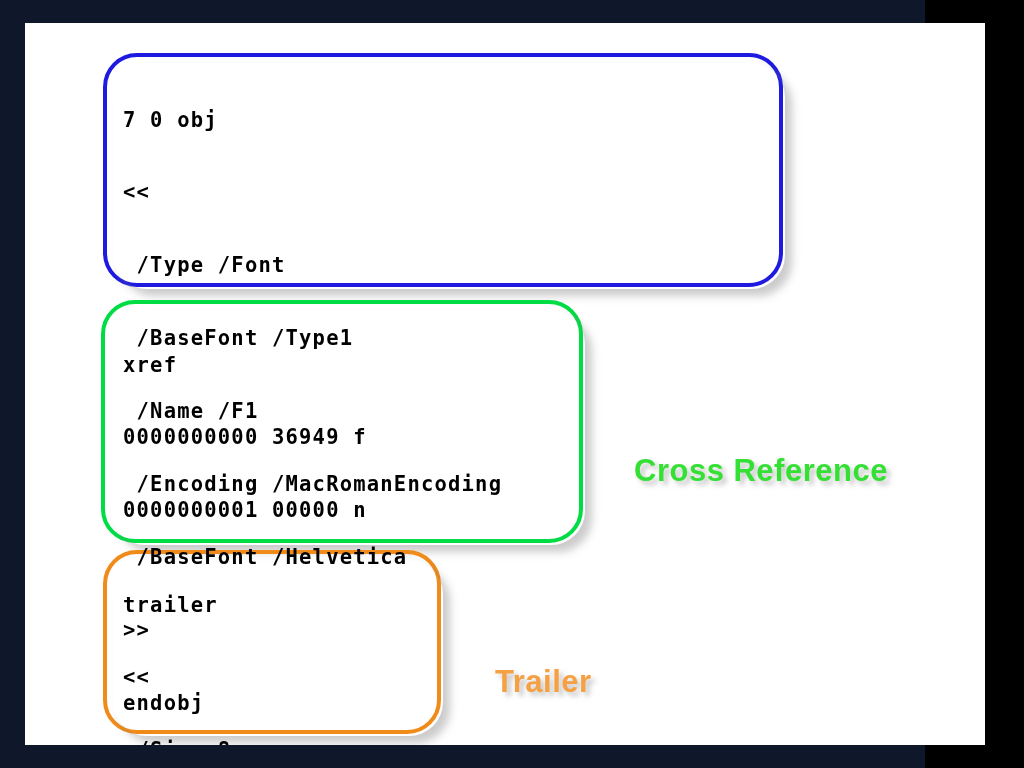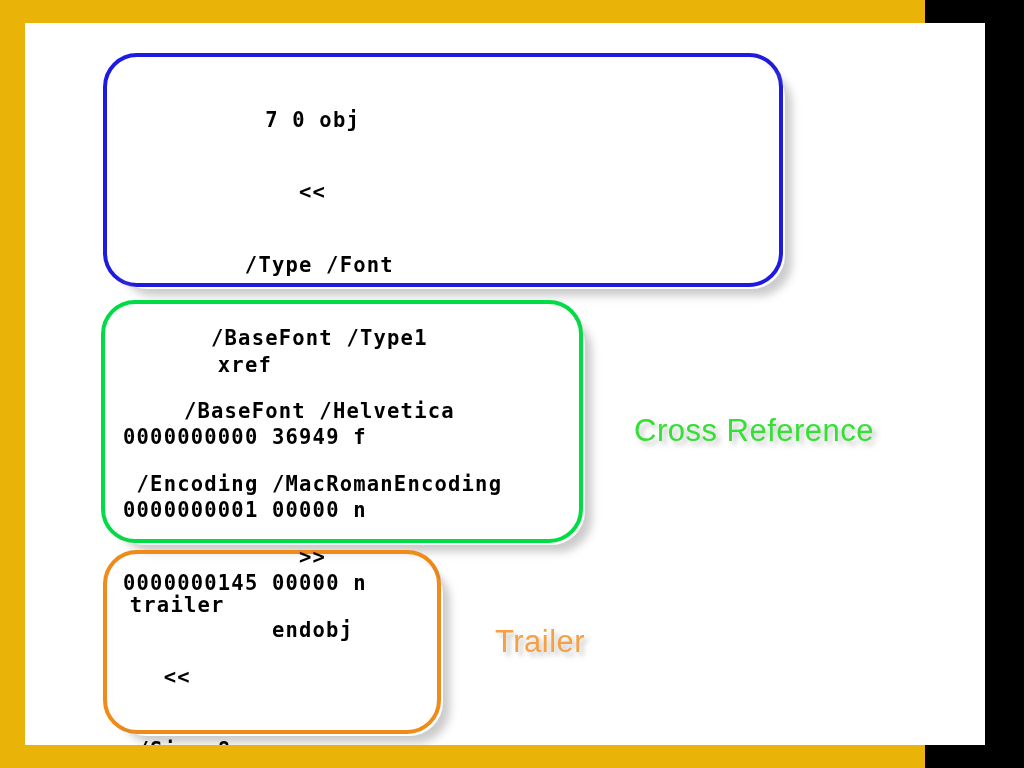--- a/index.html
+++ b/index.html
@@ -9,23 +9,22 @@
     background: #000000;
     width: 1024px;
     height: 768px;
     overflow: hidden;
   }
 
   #slide {
     position: relative;
     width: 925px;
     height: 768px;
-    background: #eab308;
+    background: #0f172a;
     font-family: "Liberation Sans", sans-serif;
-    text-align: center;
   }
 
   
   #canvas {
     position: absolute;
     left: 25px;
     top: 23px;
     width: 960px;
     height: 722px;
     background: #ffffff;
@@ -102,25 +101,26 @@
     height: 184px;
     border-color: #f08a18;
     border-radius: 34px;
     z-index: 3;
   }
 
   
   .annotation {
     position: absolute;
     font-family: "Liberation Sans", sans-serif;
-    font-weight: normal;
+    font-weight: bold;
     font-size: 31px;
     letter-spacing: 0.5px;
     white-space: nowrap;
     z-index: 5;
+    margin-top: 40px;
   }
 
   #label-cross-reference {
     left: 609px;
     top: 390px;
     color: #33e033;
     text-shadow: 4px 4px 5px rgba(150,150,150,0.55);
   }
 
   #label-trailer {
@@ -141,31 +141,31 @@
 
     <div class="outline-box" id="box-xref"></div>
 
     <div class="outline-box" id="box-trailer"></div>
 
     <div class="code-block" id="block-font-obj">
       <span class="code-line">7 0 obj</span>
       <span class="code-line">&lt;&lt;</span>
       <span class="code-line"> /Type /Font</span>
       <span class="code-line"> /BaseFont /Type1</span>
+      <span class="code-line"> /Name /F1</span>
+      <span class="code-line"> /Encoding /MacRomanEncoding</span>
       <span class="code-line"> /BaseFont /Helvetica</span>
-      <span class="code-line"> /Encoding /MacRomanEncoding</span>
       <span class="code-line">&gt;&gt;</span>
       <span class="code-line">endobj</span>
     </div>
 
     <div class="code-block" id="block-xref">
       <span class="code-line">xref</span>
       <span class="code-line">0000000000 36949 f</span>
       <span class="code-line">0000000001 00000 n</span>
-      <span class="code-line">0000000145 00000 n</span>
       
       
       
       
     </div>
 
     <div class="code-block" id="block-trailer">
       <span class="code-line">trailer</span>
       <span class="code-line">&lt;&lt;</span>
       <span class="code-line"> /Size 8</span>

